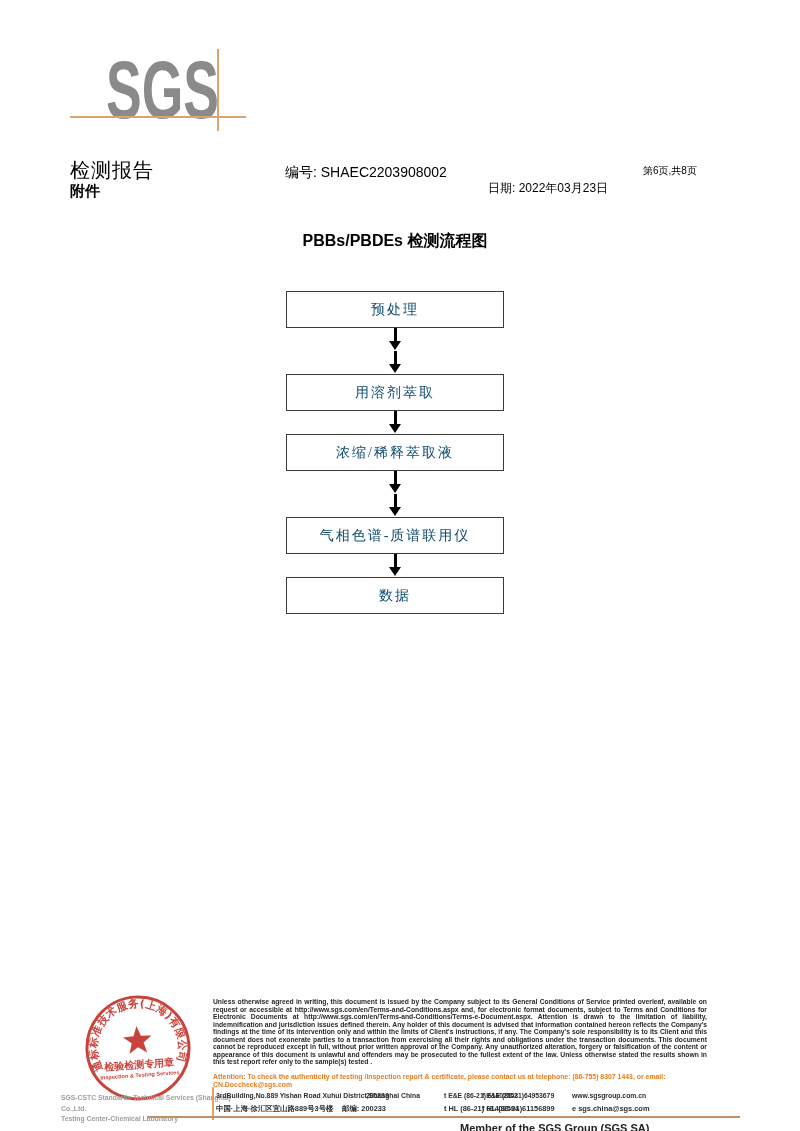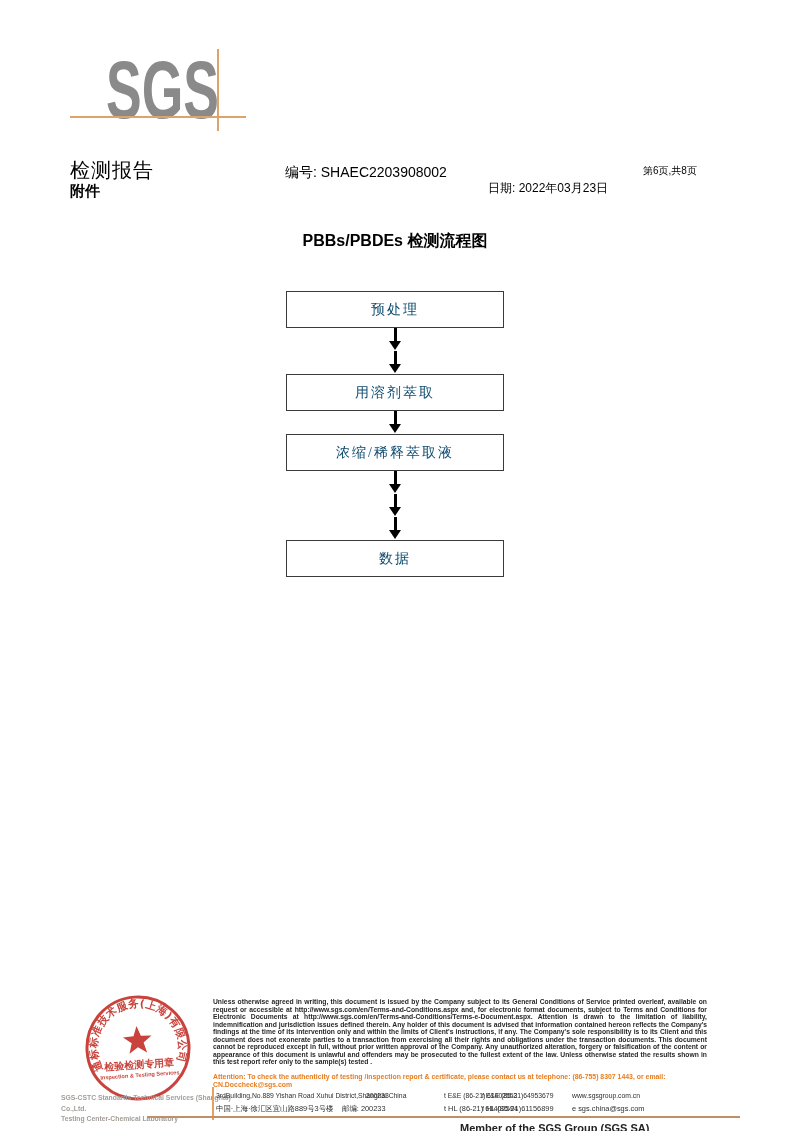--- a/index.html
+++ b/index.html
@@ -38,21 +38,21 @@
     position:absolute; left:213px; top:986px; width:494px;
     font-size:6.75px; line-height:7.5px; font-weight:bold; color:#282828;
     text-align:justify;
   }
   .attention {
     position:absolute; left:213px; top:1061px; width:494px;
     font-size:6.9px; line-height:7.8px; font-weight:bold; color:#e87c1e;
   }
   .addr-block { position:absolute; left:216px; top:1077px; width:492px; height:28px; color:#2e2e2e; }
   .addr-row { position:relative; height:13px; }
-  .addr-row span { position:absolute; white-space:nowrap; font-weight:400; }
+  .addr-row span { position:absolute; white-space:nowrap; font-weight:700; }
   .addr-en span { font-size:6.8px; top:3px; }
   .addr-cn span { font-size:7.4px; top:2px; }
   .c-addr { left:0; }
   .c-postal-en { left:150px; }
   .c-postal-cn { left:126px; }
   .c-tel { left:196px;padding-left:32px; }
   .c-fax { left:266px; }
   .c-web { left:356px;text-align:right; }
   .orange-vline { position:absolute; left:212px; top:1075px; width:2px; height:33px; }
   .bottom-line { position:absolute; left:147px; top:1104px; width:593px; height:2px; }
@@ -93,20 +93,21 @@
       </div>
       <div class="flow-box">浓缩/稀释萃取液</div>
       <div class="flow-arrow">
         <div class="stem"></div>
         <div class="head"></div>
       </div>
       <div class="flow-arrow">
         <div class="stem"></div>
         <div class="head"></div>
       </div>
+      <div class="flow-box">气相色谱-质谱联用仪</div>
       <div class="flow-arrow">
         <div class="stem"></div>
         <div class="head"></div>
       </div>
       <div class="flow-box">数据</div>
     </div>
 
   <svg class="stamp" width="110" height="112" viewBox="0 0 110 112">
     <g transform="rotate(-4 55 54)">
       <circle cx="55" cy="54" r="51" fill="none" stroke="#c5342c" stroke-width="3"></circle>

